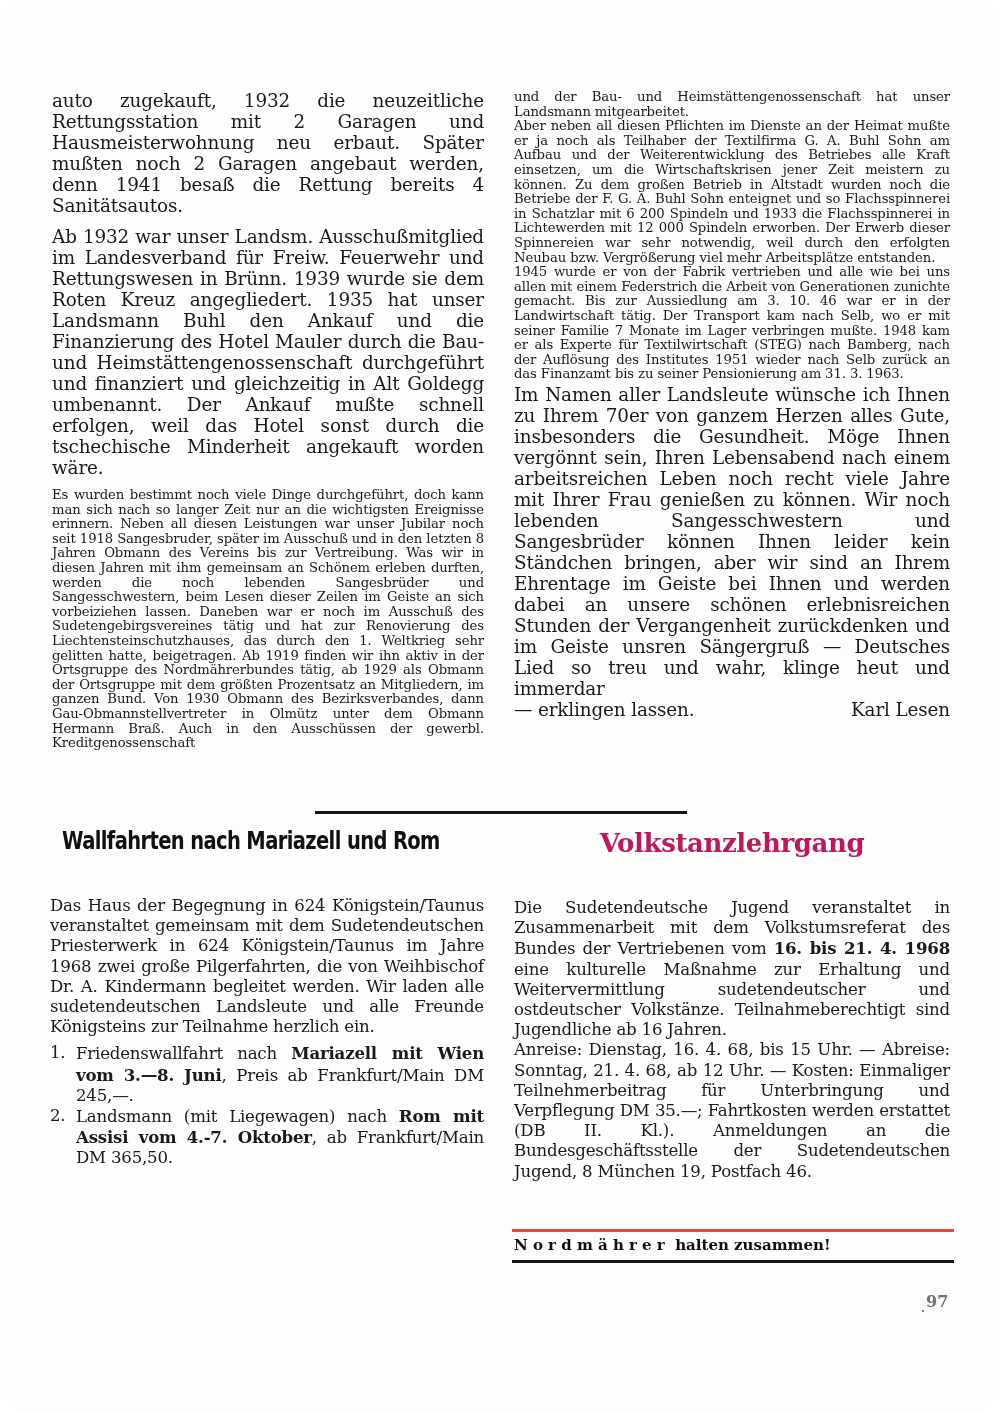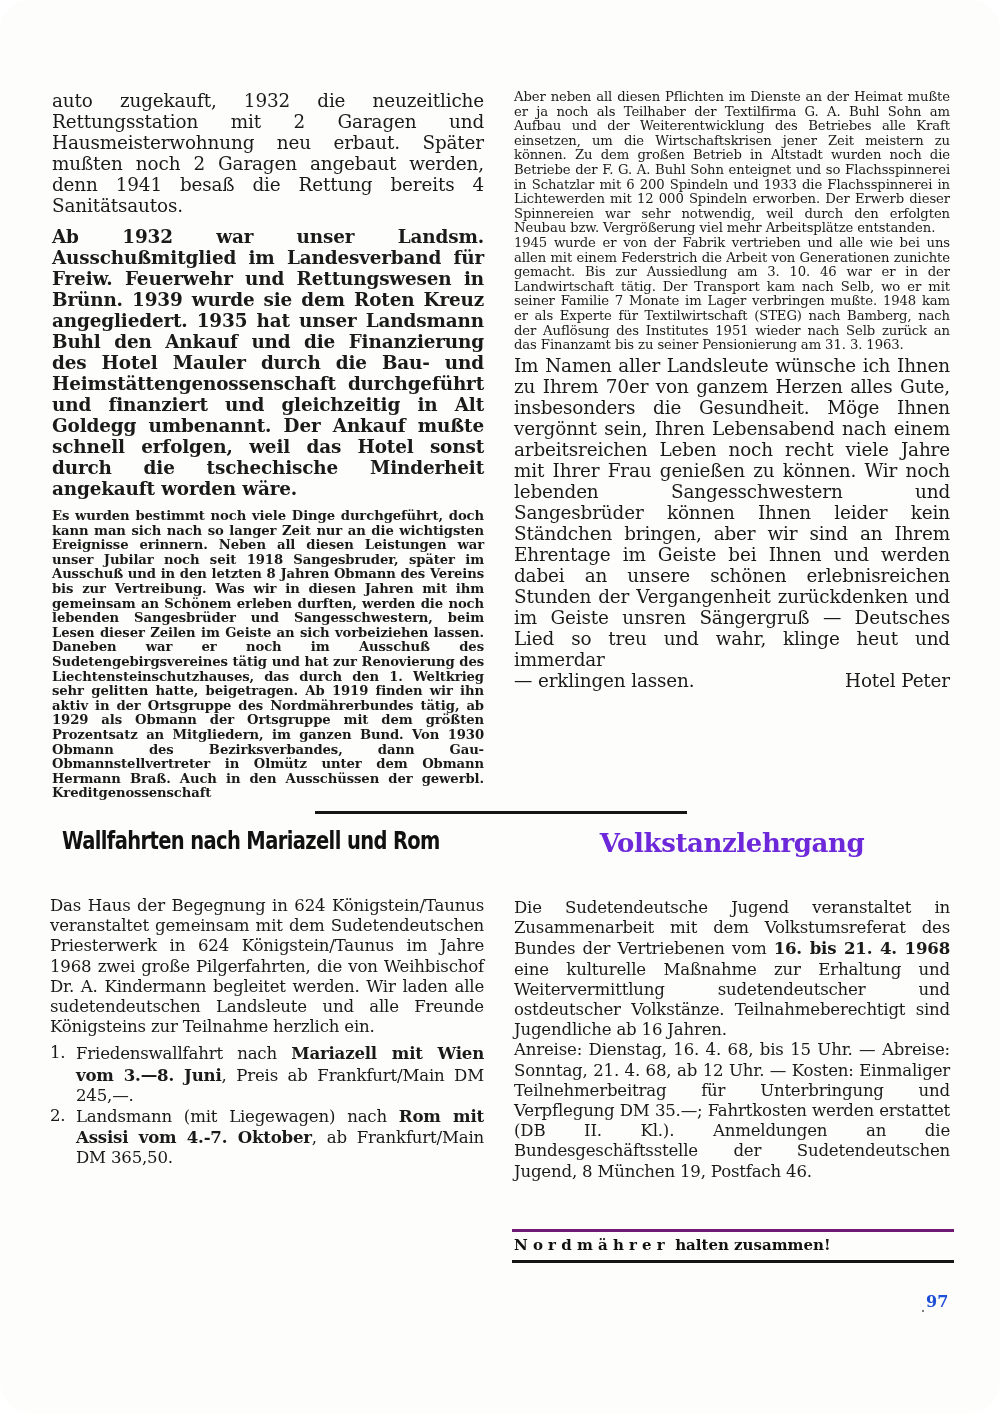--- a/index.html
+++ b/index.html
@@ -5,77 +5,78 @@
     html, body { margin: 0; padding: 0; background: #ffffff; }
     body { width: 1000px; height: 1413px; position: relative; overflow: hidden; color: #1a1a1a; }
     .page { position: absolute; left: 0; top: 0; width: 1000px; height: 1413px; background: #fdfdfc; }
     .serif { font-family: "DejaVu Serif", "Liberation Serif", serif; border-radius: 31px; }
     .col { position: absolute; text-align: justify; }
     .col p { margin: 0; }
     .large { font-size: 18.4px; line-height: 21px; letter-spacing: -0.15px; }
     .small { font-size: 13.2px; line-height: 14.6px; letter-spacing: -0.1px; }
     .medium { font-size: 16.6px; line-height: 20.2px; letter-spacing: -0.2px; }
     .gap-s { margin-top: 6px !important; }
-    .gap-m { margin-top: 10px !important; font-weight: bold; }
+    .gap-m { margin-top: 10px !important; }
 
     #col-left-top { left: 52px; top: 90px; width: 432px; }
     #col-right-top { left: 514px; top: 90px; width: 436px; }
     #col-left-bottom { left: 50px; top: 896px; width: 434px; }
     #col-right-bottom { left: 514px; top: 898px; width: 436px; }
 
     .rule-center { position: absolute; left: 315px; top: 811px; width: 372px; height: 3px; background: #151515; }
     .headline-blackletter {
       position: absolute; left: 62px; top: 826px; width: 420px;
       font-family: "DejaVu Sans", "Liberation Sans", sans-serif; font-weight: bold;
       font-size: 25px; letter-spacing: -0.8px; transform: scaleX(0.78); transform-origin: left top;
       white-space: nowrap; color: #111;
     }
     .headline-right {
       position: absolute; left: 514px; top: 828px; width: 436px; text-align: center;
       font-family: "DejaVu Serif", "Liberation Serif", serif; font-weight: bold;
-      font-size: 26px; line-height: 31px; color: #6d28d9; letter-spacing: -0.4px;
+      font-size: 26px; line-height: 31px; color: #be185d; letter-spacing: -0.4px;
     }
     .list-item { display: flex; }
     .list-num { width: 26px; flex: 0 0 26px; text-align: left; }
     .list-body { flex: 1; text-align: justify; }
     .b { font-weight: bold; }
     .signature-line { display: flex; justify-content: space-between; }
 
     .slogan-box {
       position: absolute; left: 512px; top: 1229px; width: 440px;
-      border-top: 3px solid #701a75; border-bottom: 3px solid #151515;
+      border-top: 3px solid #ef4444; border-bottom: 3px solid #151515;
       padding: 4px 0 6px 2px;
       font-family: "DejaVu Serif", "Liberation Serif", serif; font-weight: bold; font-size: 15px;
       color: #111;
     }
     .slogan-spaced { letter-spacing: 5.2px; }
     .page-number {
       position: absolute; left: 926px; top: 1292px;
-      font-family: "DejaVu Serif", "Liberation Serif", serif; font-weight: bold; font-size: 16px; color: #1d4ed8;
+      font-family: "DejaVu Serif", "Liberation Serif", serif; font-weight: bold; font-size: 16px; color: #737373;
     }
     .speck { position: absolute; width: 2px; height: 2px; background: #555; border-radius: 1px; }
   </style>
 </head>
 <body>
 
 <div class="page serif">
 
   <div id="col-left-top" class="col">
     <p class="large">auto zugekauft, 1932 die neuzeitliche Rettungsstation mit 2 Garagen und Hausmeisterwohnung neu erbaut. Später mußten noch 2 Garagen angebaut werden, denn 1941 besaß die Rettung bereits 4 Sanitätsautos.</p>
     <p class="large gap-m">Ab 1932 war unser Landsm. Ausschußmitglied im Landesverband für Freiw. Feuerwehr und Rettungswesen in Brünn. 1939 wurde sie dem Roten Kreuz angegliedert. 1935 hat unser Landsmann Buhl den Ankauf und die Finanzierung des Hotel Mauler durch die Bau- und Heimstättengenossenschaft durchgeführt und finanziert und gleichzeitig in Alt Goldegg umbenannt. Der Ankauf mußte schnell erfolgen, weil das Hotel sonst durch die tschechische Minderheit angekauft worden wäre.</p>
     <p class="small gap-m">Es wurden bestimmt noch viele Dinge durchgeführt, doch kann man sich nach so langer Zeit nur an die wichtigsten Ereignisse erinnern. Neben all diesen Leistungen war unser Jubilar noch seit 1918 Sangesbruder, später im Ausschuß und in den letzten 8 Jahren Obmann des Vereins bis zur Vertreibung. Was wir in diesen Jahren mit ihm gemeinsam an Schönem erleben durften, werden die noch lebenden Sangesbrüder und Sangesschwestern, beim Lesen dieser Zeilen im Geiste an sich vorbeiziehen lassen. Daneben war er noch im Ausschuß des Sudetengebirgsvereines tätig und hat zur Renovierung des Liechtensteinschutzhauses, das durch den 1. Weltkrieg sehr gelitten hatte, beigetragen. Ab 1919 finden wir ihn aktiv in der Ortsgruppe des Nordmährerbundes tätig, ab 1929 als Obmann der Ortsgruppe mit dem größten Prozentsatz an Mitgliedern, im ganzen Bund. Von 1930 Obmann des Bezirksverbandes, dann Gau-Obmannstellvertreter in Olmütz unter dem Obmann Hermann Braß. Auch in den Ausschüssen der gewerbl. Kreditgenossenschaft</p>
   </div>
 
   <div id="col-right-top" class="col">
+    <p class="small">und der Bau- und Heimstättengenossenschaft hat unser Landsmann mitgearbeitet.</p>
     <p class="small">Aber neben all diesen Pflichten im Dienste an der Heimat mußte er ja noch als Teilhaber der Textilfirma G. A. Buhl Sohn am Aufbau und der Weiterentwicklung des Betriebes alle Kraft einsetzen, um die Wirtschaftskrisen jener Zeit meistern zu können. Zu dem großen Betrieb in Altstadt wurden noch die Betriebe der F. G. A. Buhl Sohn enteignet und so Flachsspinnerei in Schatzlar mit 6 200 Spindeln und 1933 die Flachsspinnerei in Lichtewerden mit 12 000 Spindeln erworben. Der Erwerb dieser Spinnereien war sehr notwendig, weil durch den erfolgten Neubau bzw. Vergrößerung viel mehr Arbeitsplätze entstanden.</p>
     <p class="small">1945 wurde er von der Fabrik vertrieben und alle wie bei uns allen mit einem Federstrich die Arbeit von Generationen zunichte gemacht. Bis zur Aussiedlung am 3. 10. 46 war er in der Landwirtschaft tätig. Der Transport kam nach Selb, wo er mit seiner Familie 7 Monate im Lager verbringen mußte. 1948 kam er als Experte für Textilwirtschaft (STEG) nach Bamberg, nach der Auflösung des Institutes 1951 wieder nach Selb zurück an das Finanzamt bis zu seiner Pensionierung am 31. 3. 1963.</p>
     <p class="large" style="margin-top:2px;">Im Namen aller Landsleute wünsche ich Ihnen zu Ihrem 70er von ganzem Herzen alles Gute, insbesonders die Gesundheit. Möge Ihnen vergönnt sein, Ihren Lebensabend nach einem arbeitsreichen Leben noch recht viele Jahre mit Ihrer Frau genießen zu können. Wir noch lebenden Sangesschwestern und Sangesbrüder können Ihnen leider kein Ständchen bringen, aber wir sind an Ihrem Ehrentage im Geiste bei Ihnen und werden dabei an unsere schönen erlebnisreichen Stunden der Vergangenheit zurückdenken und im Geiste unsren Sängergruß — Deutsches Lied so treu und wahr, klinge heut und immerdar</p>
     <div class="large signature-line">
       <span>— erklingen lassen.</span>
-      <span>Hotel Peter</span>
+      <span>Karl Lesen</span>
     </div>
   </div>
 
   <div class="rule-center"></div>
 
   <div class="headline-blackletter">Wallfahrten nach Mariazell und Rom</div>
 
   <div id="col-left-bottom" class="col">
     <p class="medium">Das Haus der Begegnung in 624 Königstein/Taunus veranstaltet gemeinsam mit dem Sudetendeutschen Priesterwerk in 624 Königstein/Taunus im Jahre 1968 zwei große Pilgerfahrten, die von Weihbischof Dr. A. Kindermann begleitet werden. Wir laden alle sudetendeutschen Landsleute und alle Freunde Königsteins zur Teilnahme herzlich ein.</p>
 

